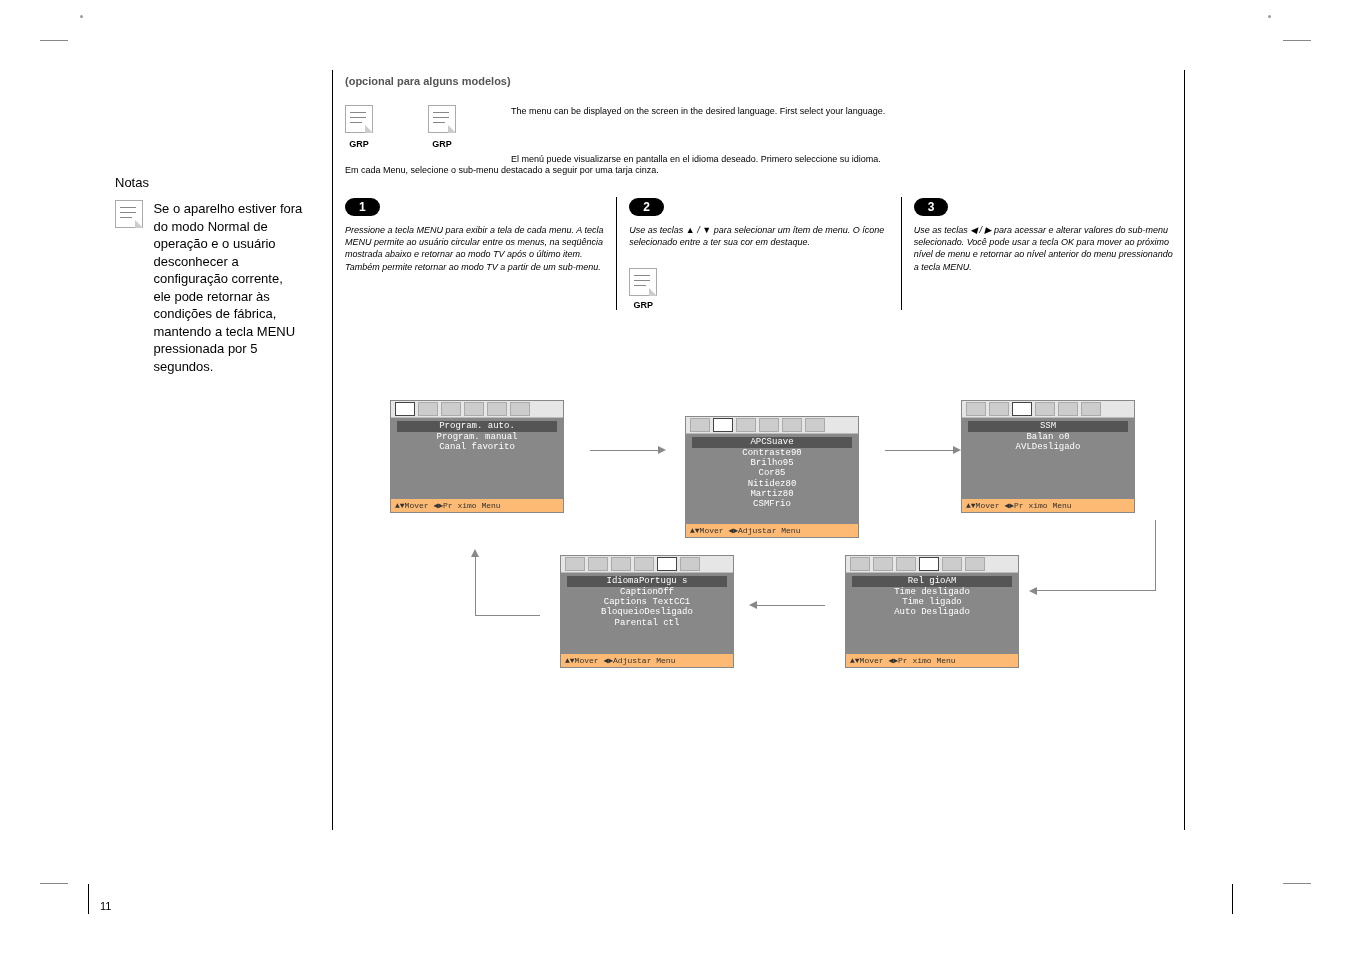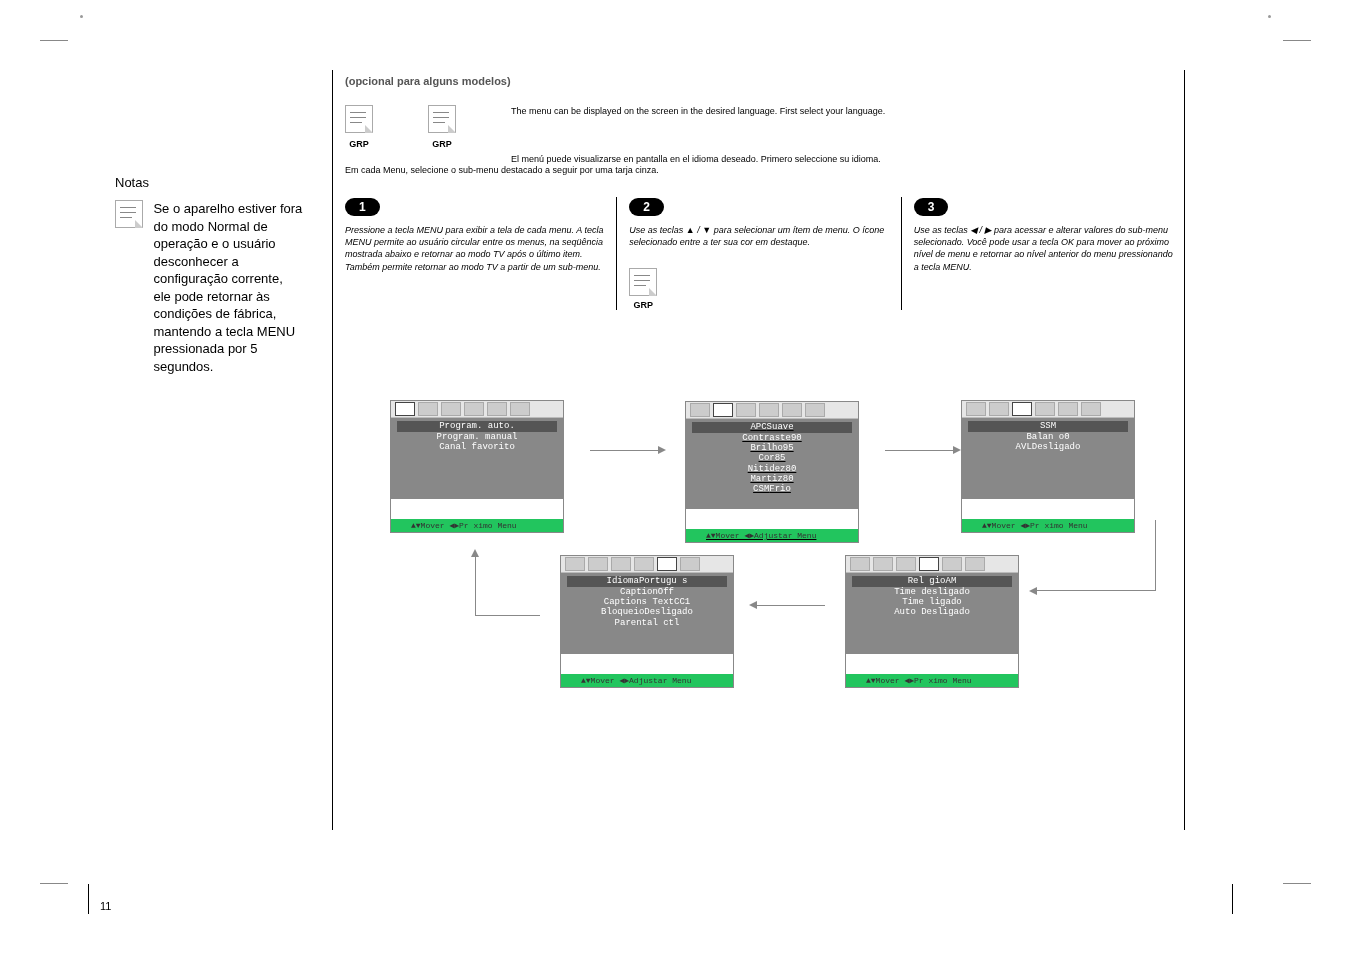--- a/index.html
+++ b/index.html
@@ -49,21 +49,21 @@
 
 
 .figure{margin-top:90px;position:relative;height:290px;}
 .osd{position:absolute;width:172px;border:1px solid #888;background:#fff;font-family:"Lucida Console","Courier New",monospace;font-size:9px;}
 .osd .iconbar{height:16px;background:#e6e6e6;border-bottom:1px solid #bbb;display:flex;gap:3px;align-items:center;padding:0 4px;}
 .osd .iconbar .chip{width:18px;height:12px;background:#ccc;border:1px solid #aaa;}
 .osd .iconbar .chip.active{background:#fff;border:1px solid #444;}
 .osd .items{background:#888;color:#fff;padding:3px 6px 14px 6px;min-height:64px;}
 .osd .items .row{display:flex;justify-content:center;line-height:1.15;}
 .osd .items .row.hl{background:#555;}
-.osd .footer-osd{background:#22c55e;color:#333;padding:2px 20px;font-size:8px;white-space:nowrap;margin-top:20px;}
+.osd .footer-osd{background:#fdba74;color:#333;padding:2px 4px;font-size:8px;white-space:nowrap;}
 .arrow-r{position:absolute;height:1px;background:#888;}
 .arrow-r:after{content:"";position:absolute;right:-6px;top:-4px;border-left:8px solid #888;border-top:4px solid transparent;border-bottom:4px solid transparent;}
 .arrow-l{position:absolute;height:1px;background:#888;}
 .arrow-l:before{content:"";position:absolute;left:-6px;top:-4px;border-right:8px solid #888;border-top:4px solid transparent;border-bottom:4px solid transparent;}
 .arrow-up{position:absolute;width:1px;background:#888;}
 .arrow-up:before{content:"";position:absolute;top:-6px;left:-4px;border-bottom:8px solid #888;border-left:4px solid transparent;border-right:4px solid transparent;}
 .return-hook{position:absolute;border-right:1px solid #888;border-bottom:1px solid #888;}
 .return-hook:before{content:"";position:absolute;bottom:-5px;left:-6px;border-right:8px solid #888;border-top:4px solid transparent;border-bottom:4px solid transparent;}
 </style>
 </head>
@@ -156,21 +156,21 @@
           <div class="row">
               <span>Canal favorito</span>
               <span></span>
             </div>
         </div>
         <div class="footer-osd">▲▼Mover  ◀▶Pr ximo Menu</div>
       </div>
 
       <div class="arrow-r" style="left:245px;top:50px;width:70px;"></div>
 
-      <div class="osd" style="left:340px;top:1px;text-decoration:underline;">
+      <div class="osd" style="left:340px;top:16px;">
         <div class="iconbar">
           <span class="chip"></span>
             <span class="chip active"></span>
             <span class="chip"></span>
             <span class="chip"></span>
             <span class="chip"></span>
             <span class="chip"></span>
         </div>
         <div class="items">
           <div class="row hl">

